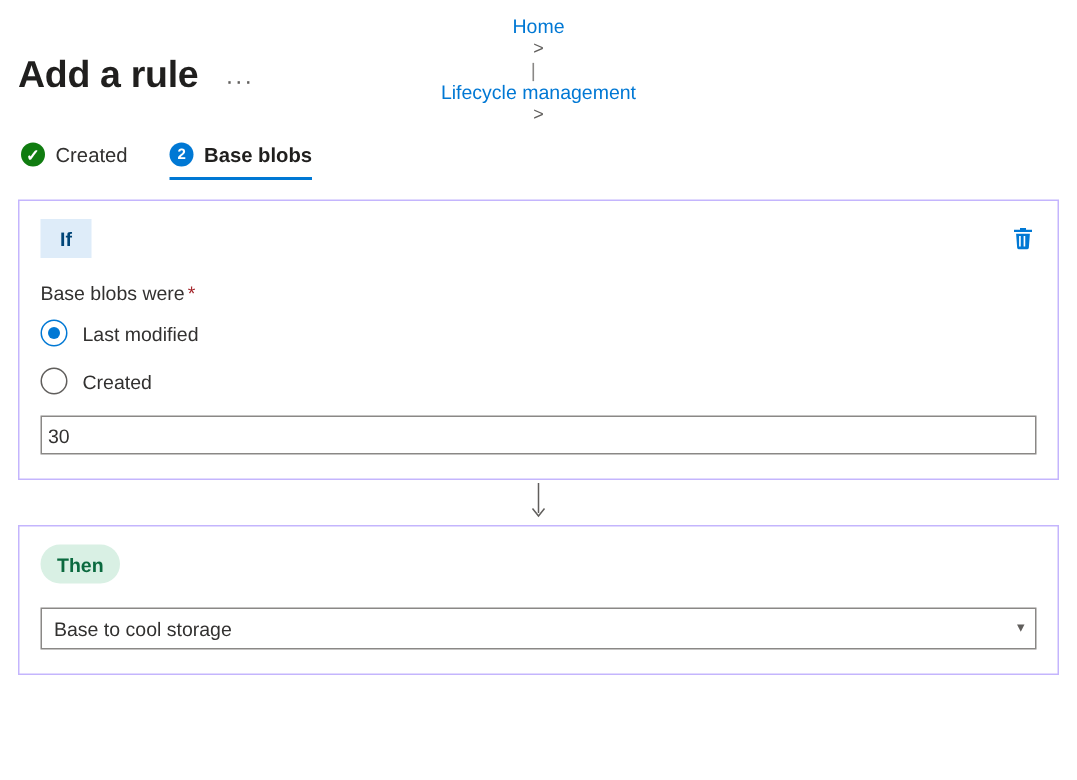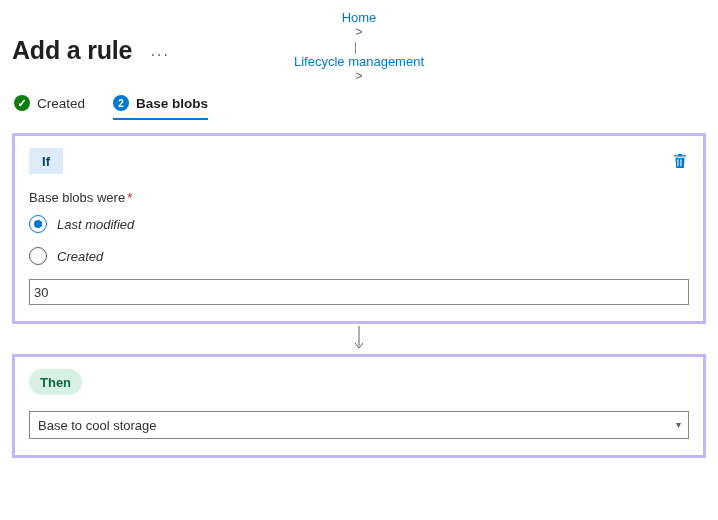--- a/index.html
+++ b/index.html
@@ -127,21 +127,21 @@
   .description {
     font-size: 13px;
     line-height: 18px;
     color: #323130;
     margin-bottom: 16px;
     max-width: 706px;
   }
 
   
   .card {
-    border: 3px solid #c4b5fd;
+    border: 1px solid #c4b5fd;
     background: #ffffff;
     padding: 12px 14px 16px 14px;
     box-sizing: border-box;
     position: relative;
   }
   .card-header {
     display: flex;
     align-items: center;
     justify-content: space-between;
     margin-bottom: 16px;
@@ -212,21 +212,20 @@
     width: 8px;
     height: 8px;
     margin-left: -4px;
     margin-top: -4px;
     border-radius: 50%;
     background: #0078d4;
   }
   .radio-label {
     font-size: 13px;
     color: #323130;
-    font-style: italic;
   }
 
   .sub-label {
     font-size: 13px;
     color: #323130;
     margin-top: 6px;
     margin-bottom: 6px;
   }
   .text-input {
     width: 100%;

